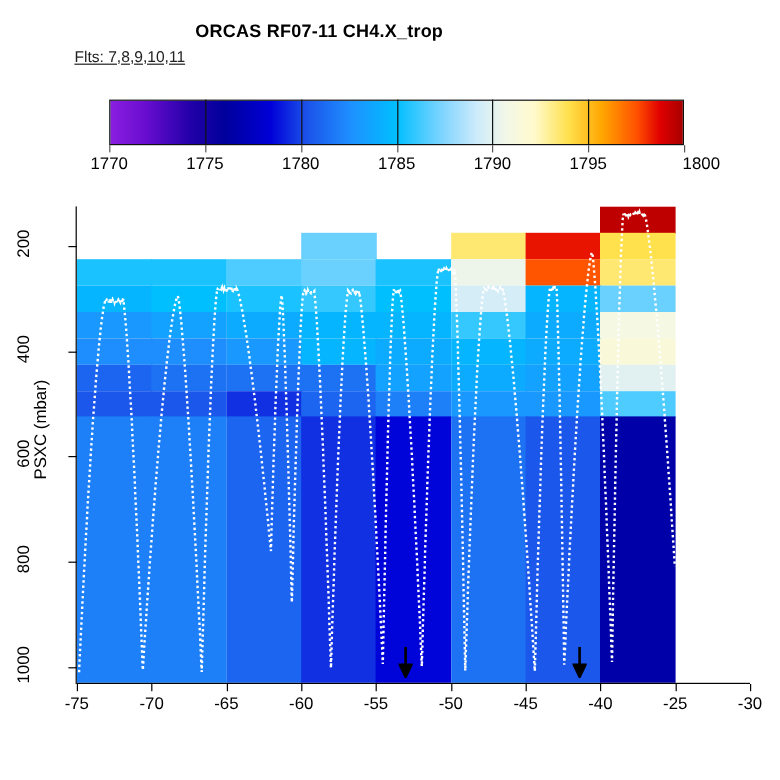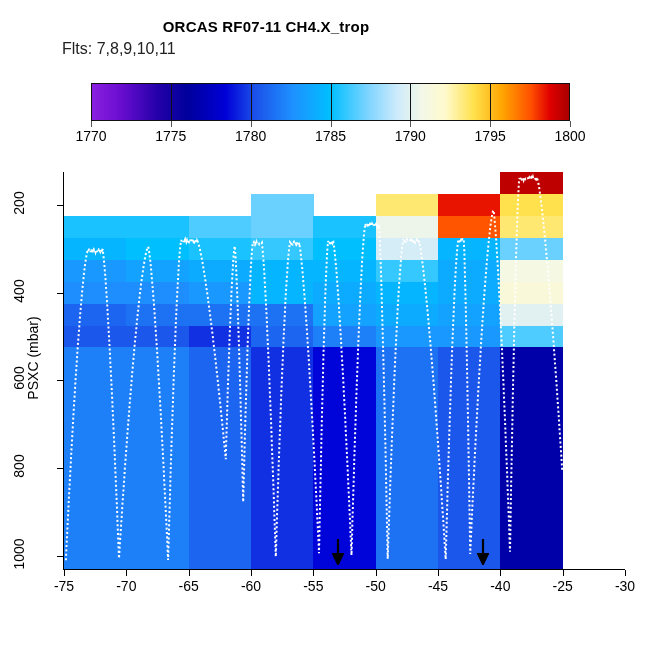--- a/index.html
+++ b/index.html
@@ -4,21 +4,21 @@
 <style>
   html,body{margin:0;padding:0;background:#ffffff;}
   body{width:650px;height:650px;overflow:hidden;
        font-family:"Liberation Sans",sans-serif;color:#000;}
   #root{position:relative;width:650px;height:650px;}
   .abs{position:absolute;}
 
   #title{left:0;top:18px;width:532px;text-align:center;
          font-size:15px;font-weight:bold;letter-spacing:.2px;}
 
-  #flts{left:62px;top:40px;font-size:16px;color:#222;}
+  #flts{left:62px;top:40px;font-size:13px;color:#222;text-decoration:underline;}
   #mmdd-box{left:61px;top:54px;padding:2px 4px 3px 3px;
             border:1px solid #9a9a9a;background:#fff;font-size:10.5px;color:#222;}
 
   
   #cbar-wrap{left:91px;top:83px;width:479px;height:38px;}
   #cbar{position:absolute;left:0;top:0;width:479px;height:38px;
         border:1px solid #111;box-sizing:border-box;}
   .cb-sep{position:absolute;top:0;width:1px;height:38px;background:#111;}
   .cb-tick{position:absolute;top:38px;width:1px;height:6px;background:#555;}
   .cb-lab{position:absolute;top:45px;font-size:14px;text-align:center;
@@ -70,21 +70,21 @@
         <div class="cb-lab" style="left: 79.8333px;">1775</div>
         <div class="cb-tick" style="left: 159.667px;"></div>
         <div class="cb-lab" style="left: 159.667px;">1780</div>
         <div class="cb-tick" style="left: 239.5px;"></div>
         <div class="cb-lab" style="left: 239.5px;">1785</div>
         <div class="cb-tick" style="left: 319.333px;"></div>
         <div class="cb-lab" style="left: 319.333px;">1790</div>
         <div class="cb-tick" style="left: 399.167px;"></div>
         <div class="cb-lab" style="left: 399.167px;">1795</div>
         <div class="cb-tick" style="left: 479px;"></div>
-        <div class="cb-lab" style="left: 479px;">1800</div>
+        <div class="cb-lab" style="left: 479px; text-align: right;">1800</div>
       </div>
   </div>
 
   <div class="abs" id="plot">
     <div id="cells">
         <div class="cell" style="left: 436.333px; top: 0px; width: 62.9333px; height: 22.5337px; background: rgb(191, 0, 0);"></div>
         <div class="cell" style="left: 187px; top: 21.9337px; width: 62.9333px; height: 22.5337px; background: rgb(106, 209, 255);"></div>
         <div class="cell" style="left: 311.667px; top: 21.9337px; width: 62.9333px; height: 22.5337px; background: rgb(255, 232, 113);"></div>
         <div class="cell" style="left: 374px; top: 21.9337px; width: 62.9333px; height: 22.5337px; background: rgb(232, 20, 0);"></div>
         <div class="cell" style="left: 436.333px; top: 21.9337px; width: 62.9333px; height: 22.5337px; background: rgb(255, 225, 77);"></div>

